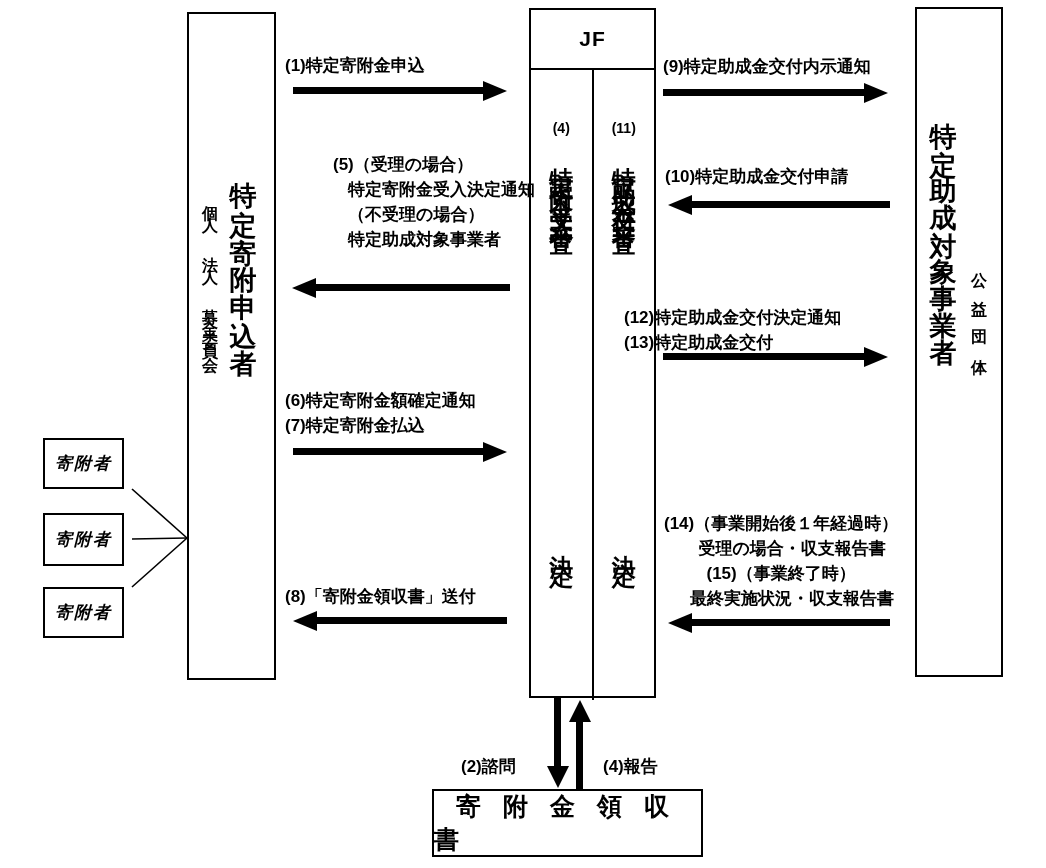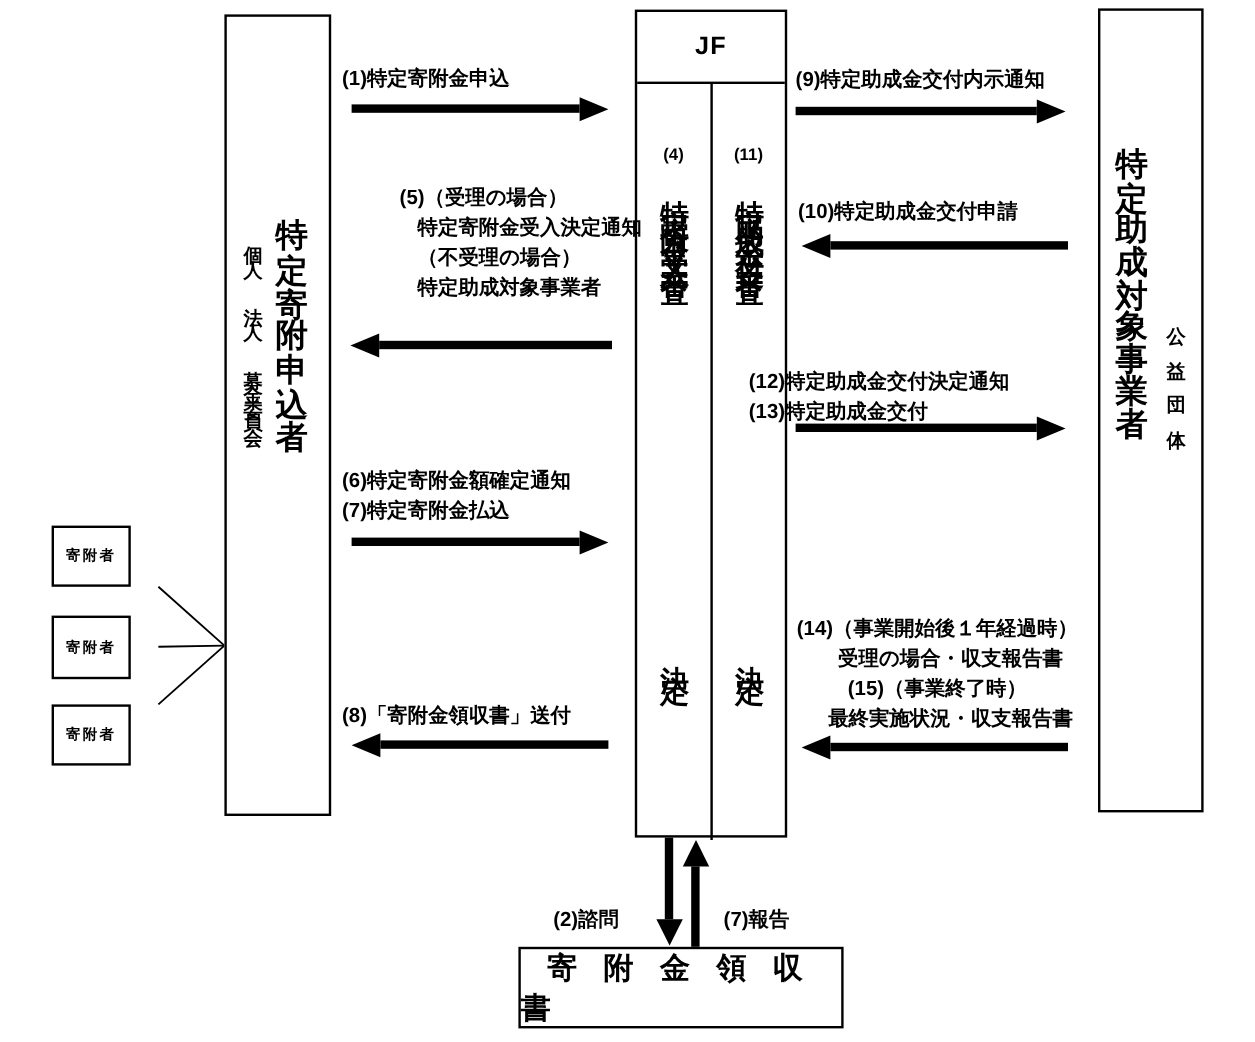--- a/index.html
+++ b/index.html
@@ -31,21 +31,21 @@
 
   
   #grantee-box { left:915px; top:7px; width:88px; height:670px; }
   #grantee-title { left:12px; top:92px; font-size:27px; letter-spacing:27px; }
   #grantee-sub   { left:54px; top:250px; font-size:16px; letter-spacing:29px; }
 
   
   #committee-box { left:432px; top:789px; width:271px; height:68px; display:flex; align-items:center; justify-content:center; font-size:25px; letter-spacing:22px; text-indent:22px; }
 
   
-  .donor { left:43px; width:66px; height:51px; display:flex; align-items:center; justify-content:center; font-size:12px; letter-spacing:2px; }
+  .donor { left:43px; width:81px; height:51px; display:flex; align-items:center; justify-content:center; font-size:17px; letter-spacing:2px;font-style:italic; }
   #donor-1 { top:438px; }
   #donor-2 { top:513px; height:53px; }
   #donor-3 { top:587px; }
   #donor-lines { left:130px; top:485px; width:60px; height:115px; }
 
   
   .lbl { position:absolute; font-size:17px; line-height:25px; }
   .lbl .line { white-space:nowrap; }
   .ind1 { padding-left:15px; }
   .ind2 { padding-left:22px; }
@@ -168,21 +168,21 @@
     <div class="line">(14)（事業開始後１年経過時）</div>
     <div class="line ind2">受理の場合・収支報告書</div>
     <div class="line">(15)（事業終了時）</div>
     <div class="line ind2">最終実施状況・収支報告書</div>
   </div>
 
   <div class="lbl" id="label-2">
     <div class="line">(2)諮問</div>
   </div>
   <div class="lbl" id="label-3">
-    <div class="line">(7)報告</div>
+    <div class="line">(4)報告</div>
   </div>
 
   <div class="ha" id="arrow-1">
       <span class="hd-r"></span>
     </div>
   <div class="ha" id="arrow-5">
       <span class="hd-l"></span>
     </div>
   <div class="ha" id="arrow-6-7">
       <span class="hd-r"></span>

